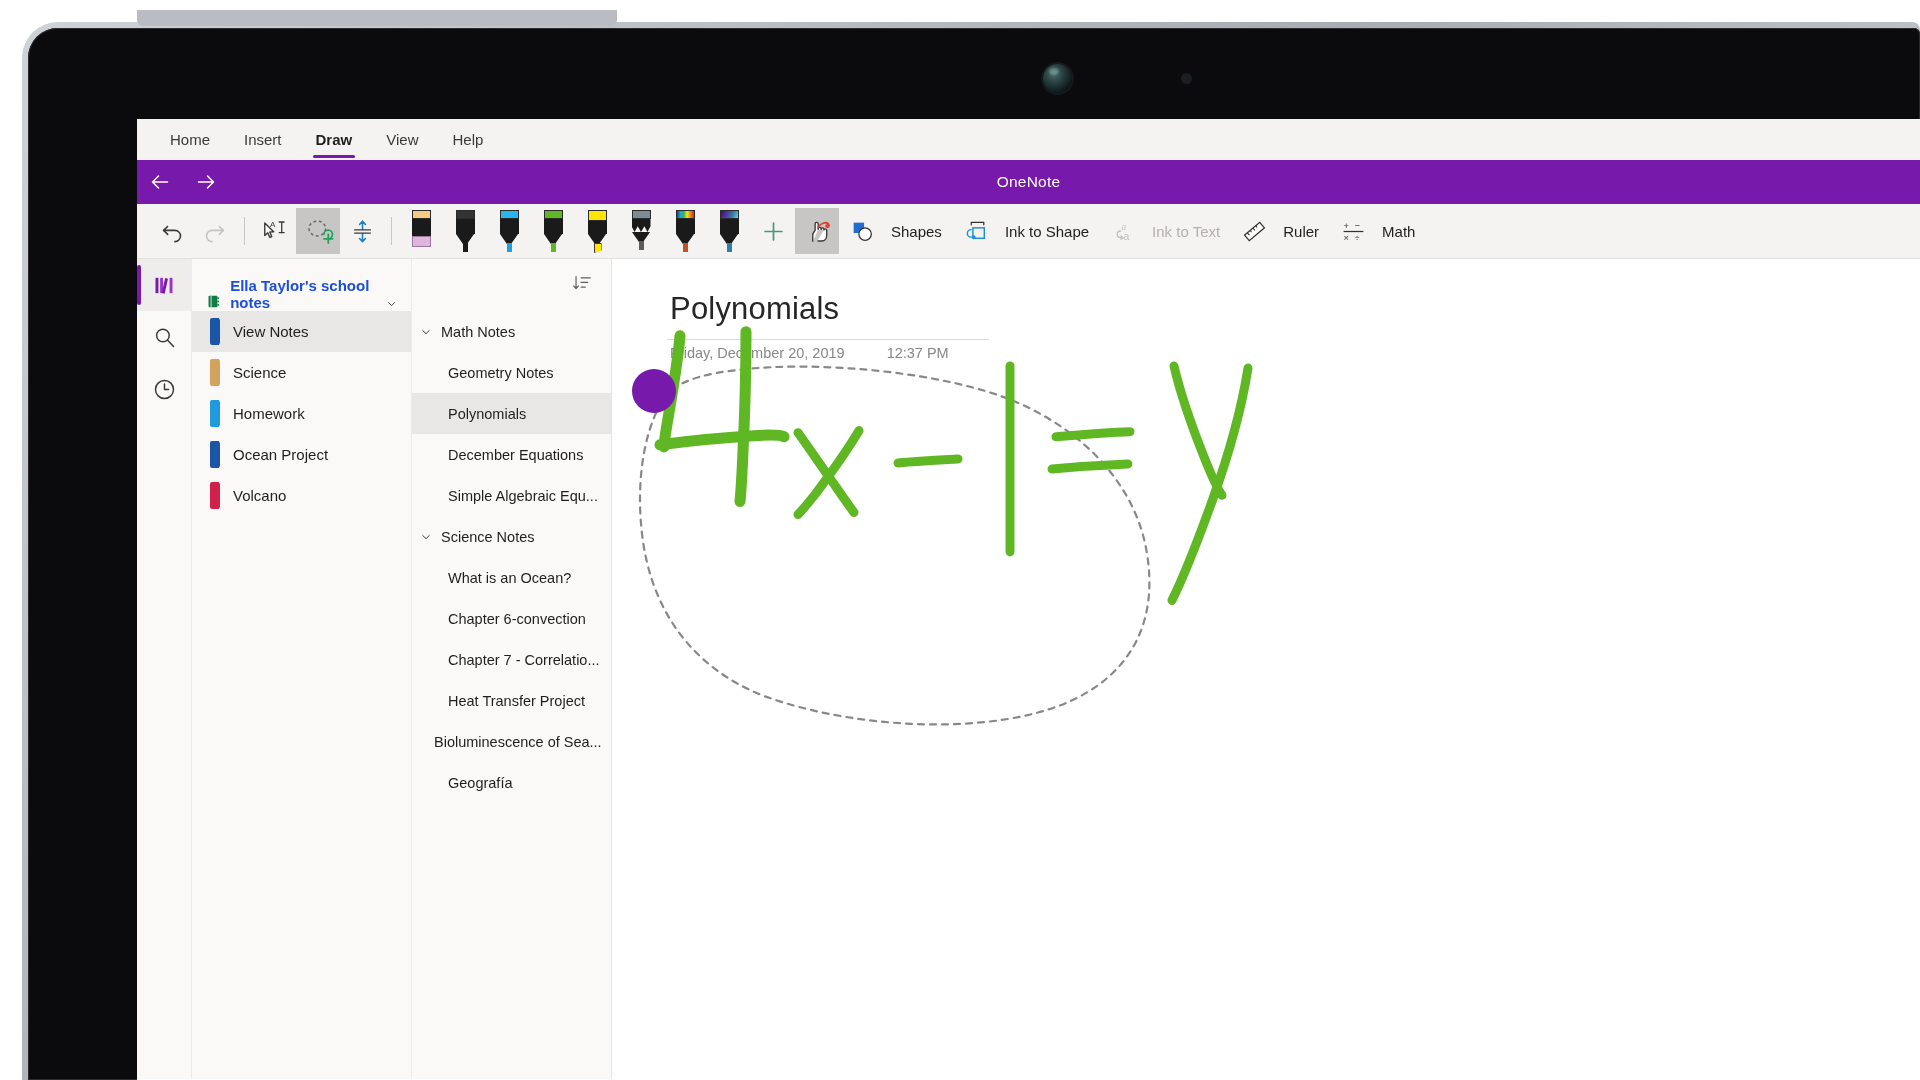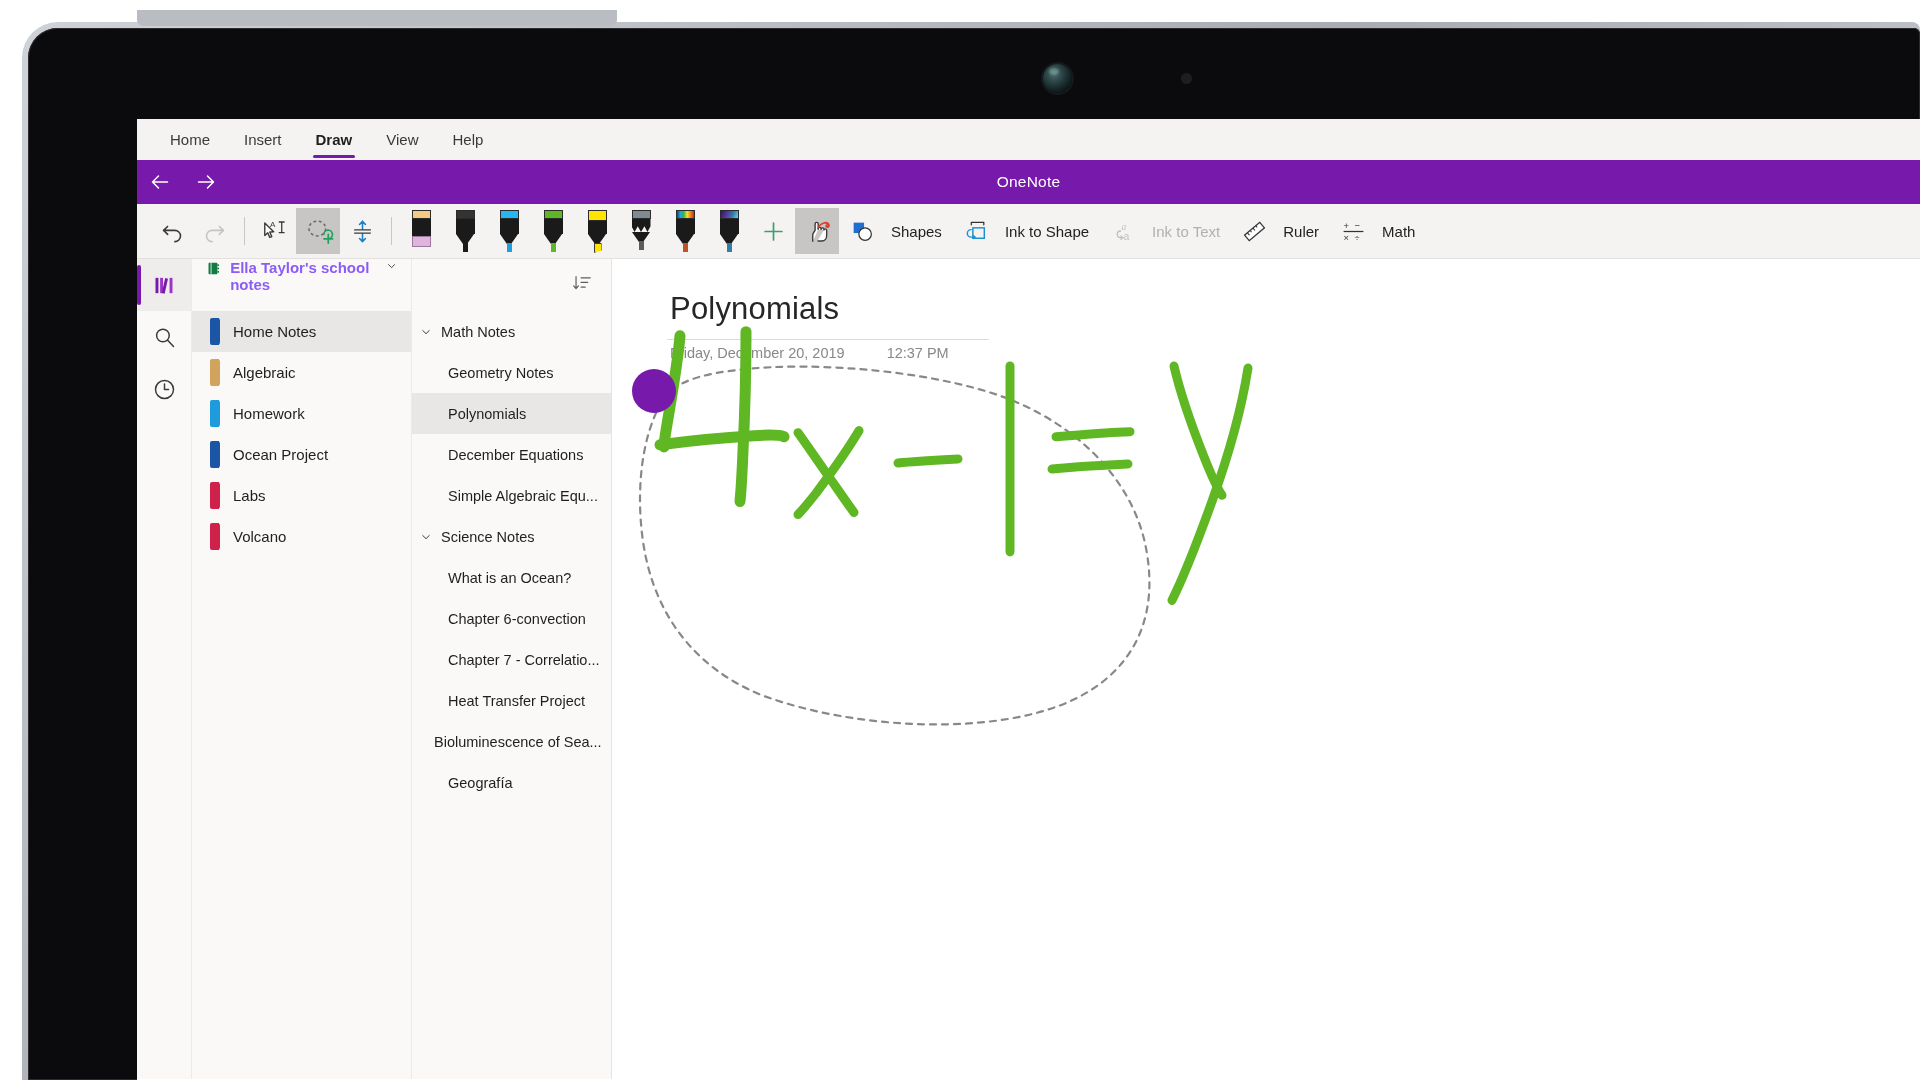--- a/index.html
+++ b/index.html
@@ -163,22 +163,22 @@
   }
   .rail-item.active { background:#efedeb; }
   .rail-item.active::before {
     content:""; position:absolute; left:0; top:6px; bottom:6px; width:4px;
     background:#7719aa; border-radius:2px;
   }
 
   
   #sections { width:220px; background:#faf9f8; border-right:1px solid #edebe9; }
   #notebook-header {
-    height:52px; display:flex; align-items:flex-start; gap:9px;
-    padding:0 14px; font-size:15px; font-weight:bold; color:#8b5cf6;
+    height:52px; display:flex; align-items:flex-end; gap:9px;
+    padding:0 14px; font-size:15px; font-weight:bold; color:#1d4ed8;
   }
   .section-row {
     height:41px; display:flex; align-items:center; gap:14px; padding-left:18px;
     font-size:15px; color:#201f1e;
   }
   .section-row.selected { background:#e9e7e5; }
   .sec-tab {
     width:9px; height:27px; border-radius:2px 0 0 2px;
     position:relative;
   }
@@ -497,37 +497,33 @@
             <rect x="18" y="16" width="2.6" height="2.6" fill="#107c41"></rect>
           </svg>
           <span>Ella Taylor's school notes</span>
           <svg width="14" height="14" viewBox="0 0 24 24">
             <path d="M5.5 9l6.5 6.4L18.5 9" fill="none" stroke="#201f1e" stroke-width="1.7" stroke-linecap="round" stroke-linejoin="round"></path>
           </svg>
         </div>
 
         <div class="section-row selected">
           <span class="sec-tab" style="background:#1a56a5;"></span>
-          <span>Home Notes</span>
+          <span>View Notes</span>
         </div>
         <div class="section-row">
           <span class="sec-tab" style="background:#d2a35c;"></span>
-          <span>Algebraic</span>
+          <span>Science</span>
         </div>
         <div class="section-row">
           <span class="sec-tab" style="background:#1e9bdc;"></span>
           <span>Homework</span>
         </div>
         <div class="section-row">
           <span class="sec-tab" style="background:#1a56a5;"></span>
           <span>Ocean Project</span>
-        </div>
-        <div class="section-row">
-          <span class="sec-tab" style="background:#d0214b;"></span>
-          <span>Labs</span>
         </div>
         <div class="section-row">
           <span class="sec-tab" style="background:#d0214b;"></span>
           <span>Volcano</span>
         </div>
       </div>
 
       <div id="pages">
         <div id="pages-header">
           <span>

